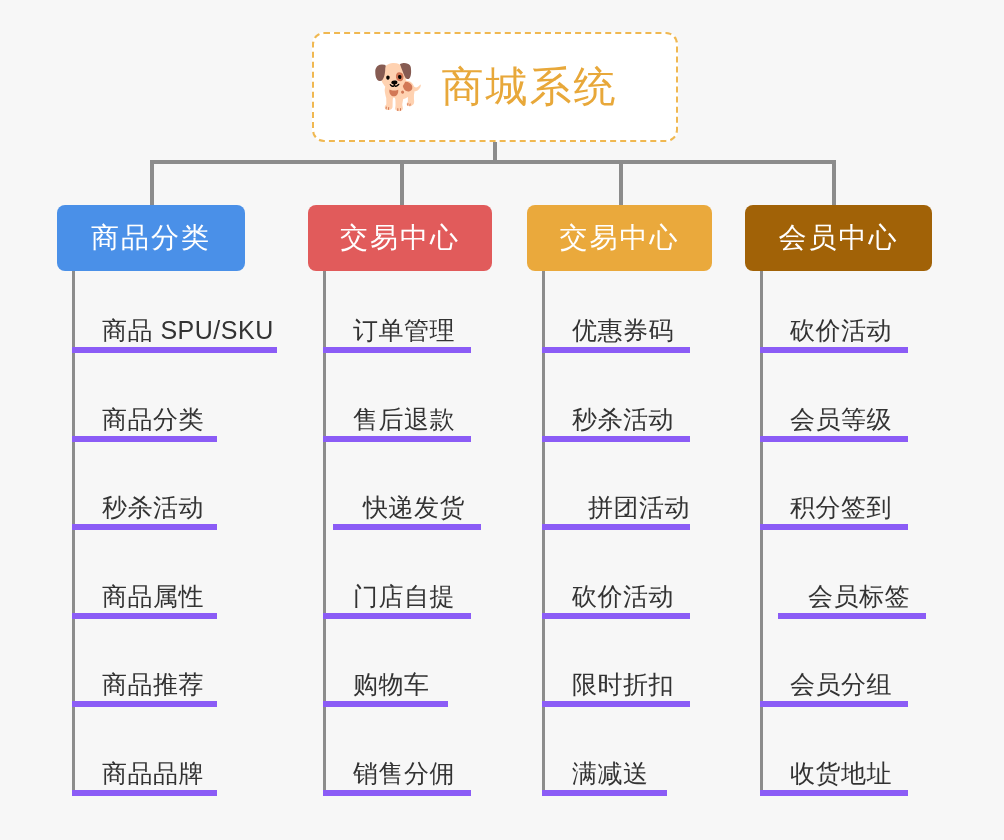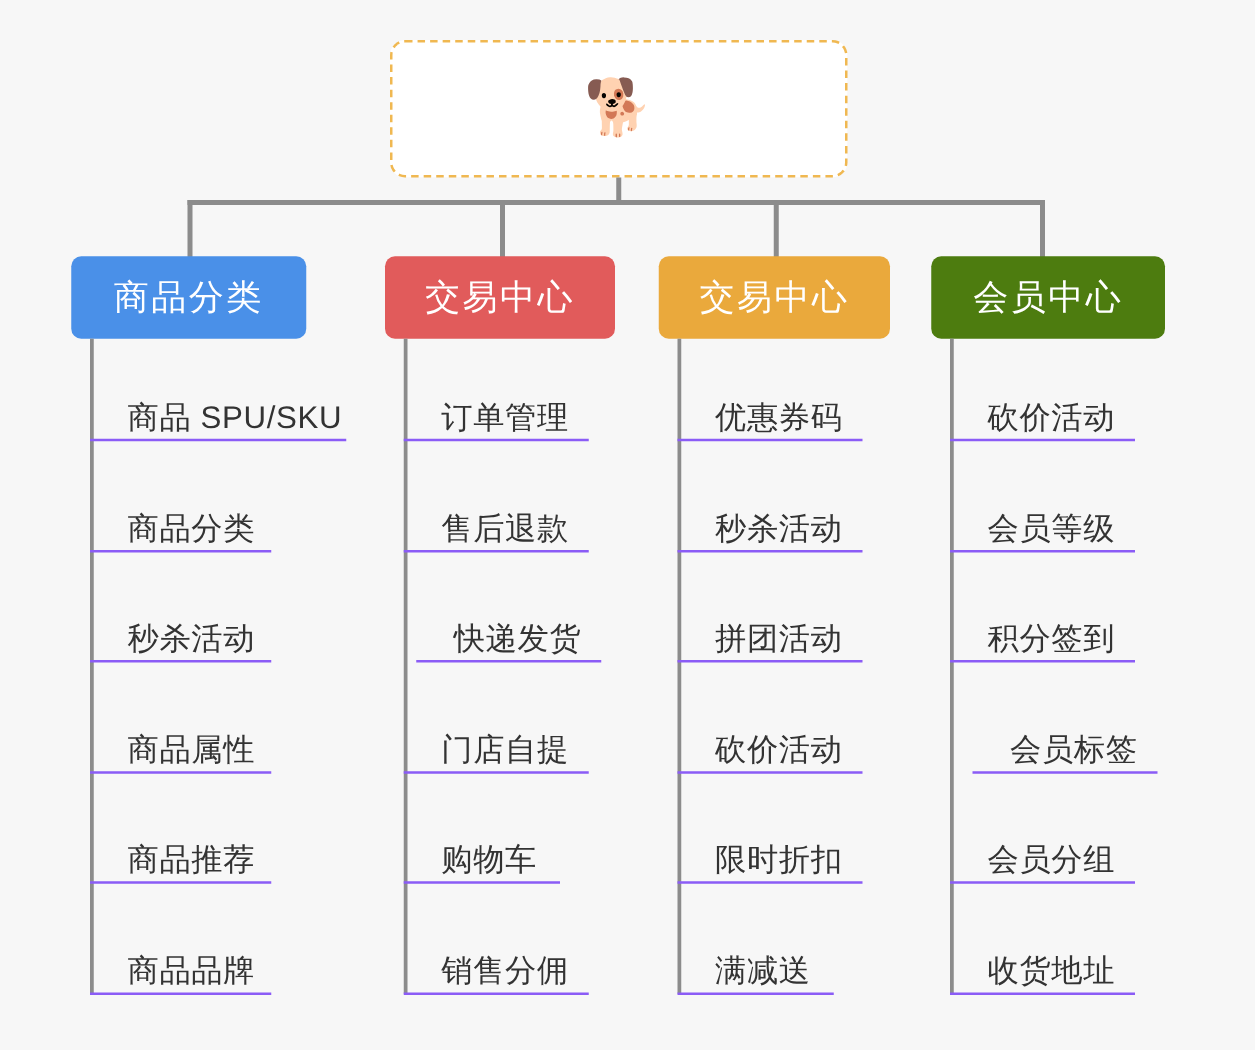--- a/index.html
+++ b/index.html
@@ -77,21 +77,21 @@
     box-sizing: border-box;
   }
   .branch-trunk {
     position: absolute;
     width: 3px;
     background: #8c8c8c;
   }
   .leaf {
     position: absolute;
     box-sizing: border-box;
-    border-bottom: 2px solid #8b5cf6;
+    border-bottom: 6px solid #8b5cf6;
     display: flex;
     align-items: flex-end;
     justify-content: flex-start;
     padding-left: 30px;
     padding-bottom: 2px;
     height: 40px;
     white-space: nowrap;
   }
   .leaf-label {
     font-size: 25px;
@@ -100,20 +100,21 @@
     letter-spacing: 0.5px;
   }
 </style>
 </head>
 <body>
 
 <div id="mindmap">
 
   <div class="root-node">
     <span class="root-emoji">🐕</span>
+    <span class="root-title">商城系统</span>
   </div>
 
   <div class="conn conn-v" style="left:493px; top:142px; height:21px;"></div>
   <div class="conn conn-h" style="left:150px; top:160px; width:686px;"></div>
 
   <div class="conn conn-v" style="left:150px; top:160px; height:46px;"></div>
   <div class="conn conn-v" style="left:400px; top:160px; height:46px;"></div>
   <div class="conn conn-v" style="left:619px; top:160px; height:46px;"></div>
   <div class="conn conn-v" style="left:832px; top:160px; height:46px;"></div>
 
@@ -174,36 +175,36 @@
       <span>交易中心</span>
     </div>
     <div class="branch-trunk" style="left:15px; top:66px; height:524px;"></div>
 
     <div class="leaf" style="left:15px; top:108px; width:148px;">
       <span class="leaf-label">优惠券码</span>
     </div>
     <div class="leaf" style="left:15px; top:197px; width:148px;">
       <span class="leaf-label">秒杀活动</span>
     </div>
-    <div class="leaf" style="left:15px; top:285px; width:148px;">
+    <div class="leaf" style="left:15px; top:285px; width:148px;justify-content:flex-end;">
       <span class="leaf-label">拼团活动</span>
     </div>
     <div class="leaf" style="left:15px; top:374px; width:148px;">
       <span class="leaf-label">砍价活动</span>
     </div>
     <div class="leaf" style="left:15px; top:462px; width:148px;">
       <span class="leaf-label">限时折扣</span>
     </div>
     <div class="leaf" style="left:15px; top:551px; width:125px;">
       <span class="leaf-label">满减送</span>
     </div>
   </div>
 
   <div class="branch" style="left:745px;">
-    <div class="branch-header" style="width:187px; background:#4d7c0f;">
+    <div class="branch-header" style="width:187px; background:#a16207;">
       <span>会员中心</span>
     </div>
     <div class="branch-trunk" style="left:15px; top:66px; height:524px;"></div>
 
     <div class="leaf" style="left:15px; top:108px; width:148px;">
       <span class="leaf-label">砍价活动</span>
     </div>
     <div class="leaf" style="left:15px; top:197px; width:148px;">
       <span class="leaf-label">会员等级</span>
     </div>

